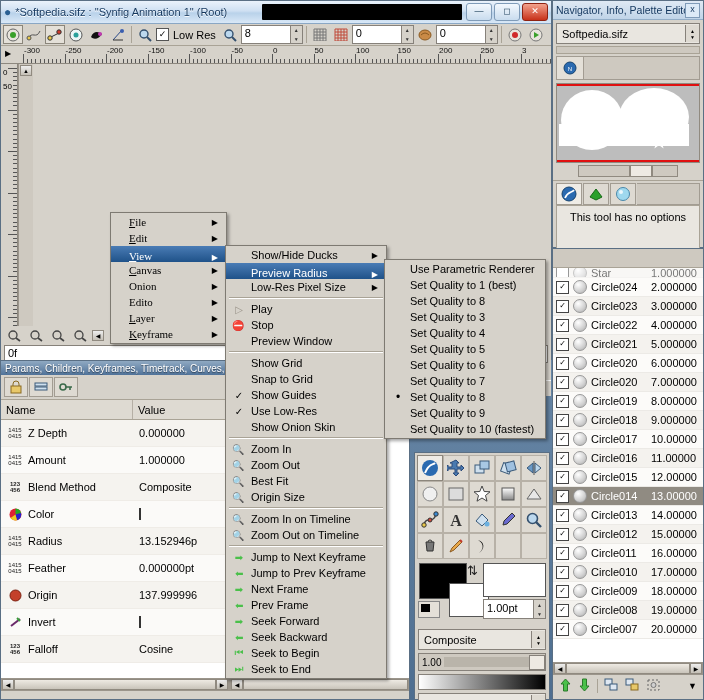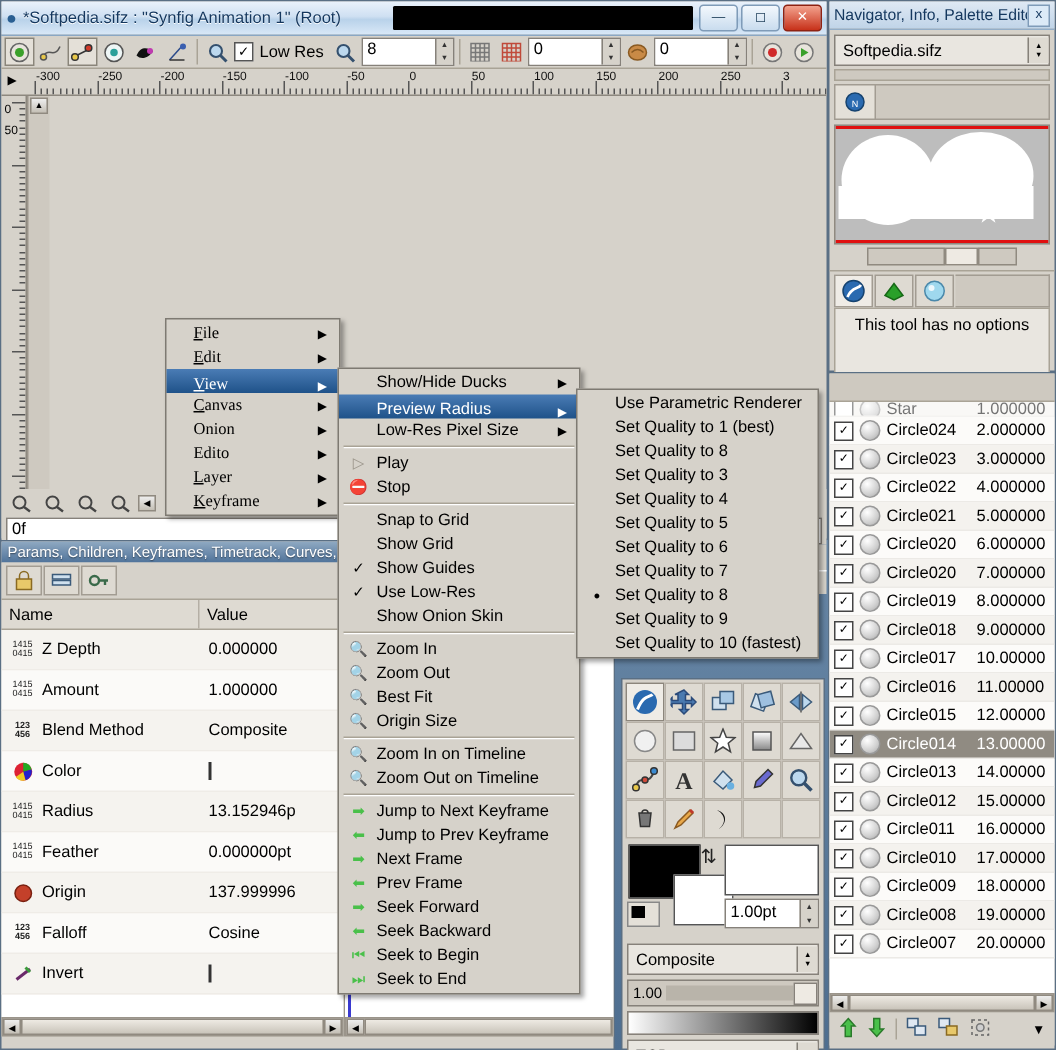--- a/index.html
+++ b/index.html
@@ -610,36 +610,36 @@
                   <svg width="13" height="13">
                     <circle cx="6.5" cy="6.5" r="5.5" fill="#c4402a" stroke="#7a2010"></circle>
                   </svg>
                 </span>
                 <span>Origin</span>
               </span>
               <span class="pval"><span>137.999996</span></span>
             </div>
             <div class="prow">
               <span class="pname">
-                <span class="tico num-ico" style="font-weight:bold;">123<br>456</span>
-                <span>Falloff</span>
-              </span>
-              <span class="pval"><span>Cosine</span></span>
-            </div>
-            <div class="prow">
-              <span class="pname">
                 <span class="tico">
                   <svg width="13" height="13">
                     <path d="M2 10 L11 3" stroke="#6a2a6a" stroke-width="2"></path>
                     <path d="M8 2 l3 3" stroke="#3a9a3a" stroke-width="2"></path>
                   </svg>
                 </span>
                 <span>Invert</span>
               </span>
               <span class="pval"><span class="cbox"></span></span>
+            </div>
+            <div class="prow">
+              <span class="pname">
+                <span class="tico num-ico" style="font-weight:bold;">123<br>456</span>
+                <span>Falloff</span>
+              </span>
+              <span class="pval"><span>Cosine</span></span>
             </div>
           </div>
         <div class="scrollbarH">
           <span class="sbarrow">◀</span>
           <span class="sbthumb" style="flex:1;"></span>
           <span class="sbarrow">▶</span>
         </div>
       </div>
 
       <div style="flex:1;display:flex;flex-direction:column;">
@@ -1093,28 +1093,32 @@
       </div>
       <div class="msep"></div>
       <div class="mi">
         <span class="ico"><span style="color:#9b958b;">▷</span></span>
         <span class="lbl">Play</span>
       </div>
       <div class="mi">
         <span class="ico"><span style="color:#c0392b;">⛔</span></span>
         <span class="lbl">Stop</span>
       </div>
+      <div class="mi">
+        <span class="ico"></span>
+        <span class="lbl">Preview Window</span>
+      </div>
       <div class="msep"></div>
       <div class="mi">
         <span class="ico"></span>
+        <span class="lbl">Show Grid</span>
+      </div>
+      <div class="mi">
+        <span class="ico"></span>
         <span class="lbl">Snap to Grid</span>
-      </div>
-      <div class="mi">
-        <span class="ico"></span>
-        <span class="lbl">Show Grid</span>
       </div>
       <div class="mi">
         <span class="ico"><span style="font-size:10px;">✓</span></span>
         <span class="lbl">Show Guides</span>
       </div>
       <div class="mi">
         <span class="ico"><span style="font-size:10px;">✓</span></span>
         <span class="lbl">Use Low-Res</span>
       </div>
       <div class="mi">

